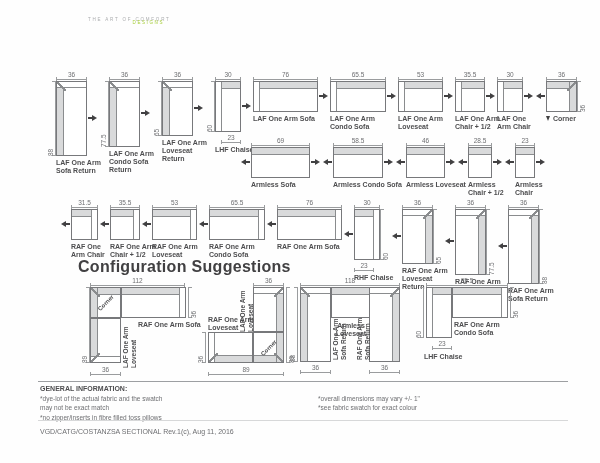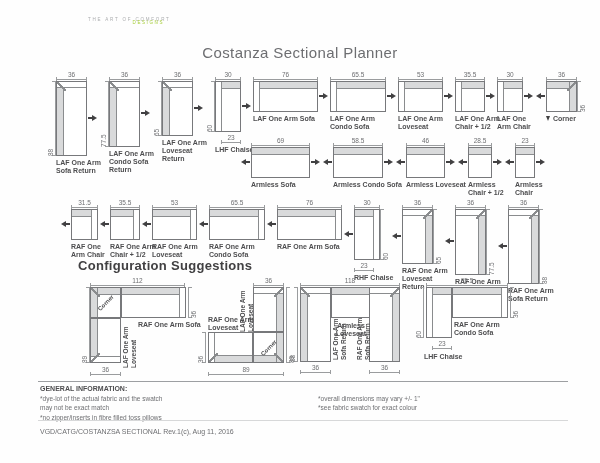--- a/index.html
+++ b/index.html
@@ -58,21 +58,21 @@
   
   .plab{position:absolute;left:0;font-weight:bold;font-size:7px;line-height:1.15;color:#4d4d4f;}
   .clab{position:absolute;font-weight:bold;font-size:7px;line-height:1.15;color:#4d4d4f;}
   .clab.ctr{text-align:center;}
   .vlab{position:absolute;writing-mode:vertical-rl;transform:rotate(180deg);
         font-weight:bold;font-size:6.5px;line-height:1.2;color:#4d4d4f;}
   .dlab{position:absolute;left:-6px;right:-6px;top:0;bottom:0;display:flex;align-items:center;
         justify-content:center;transform:rotate(-45deg);font-size:6px;font-weight:bold;color:#4d4d4f;}
   .cfg{position:absolute;}
   
-  .cfg-head{position:absolute;left:78px;top:258px;margin:0;font-size:13px;
+  .cfg-head{position:absolute;left:78px;top:258px;margin:0;font-size:16px;
             font-weight:bold;color:#414042;letter-spacing:0.3px;}
   
   .rule{position:absolute;left:38px;width:530px;height:1px;}
   .rule1{top:381px;background:#9d9fa2;}
   .rule2{top:420px;background:#d7d8d9;}
   .info-head{position:absolute;left:40px;top:385px;font-size:7px;font-weight:bold;color:#4d4d4f;}
   .info-col{position:absolute;top:394px;font-size:6.5px;line-height:1.45;color:#6d6e71;white-space:pre-line;}
   .info-left{left:40px;width:260px;}
   .info-right{left:318px;width:230px;}
   .footer{position:absolute;left:40px;top:428px;font-size:7px;color:#6d6e71;}
@@ -80,21 +80,20 @@
 </head>
 <body>
 
 <div class="page">
 
   <div class="logo">
     <div class="tagline">THE ART OF COMFORT</div>
     <div class="designs">DESIGNS</div>
   </div>
 
-  <h1 class="title">Costanza Sectional Planner</h1>
 
   <div id="rows">
       <div class="prow" style="left: 46px; top: 70px;">
         <div class="cell">
           <div class="dimv dl" style="height: 75px; margin-top: 11px;">
             <i class="it"></i>
             <i class="ib"></i>
             <b class="ln"></b>
             <span>88</span>
           </div>

